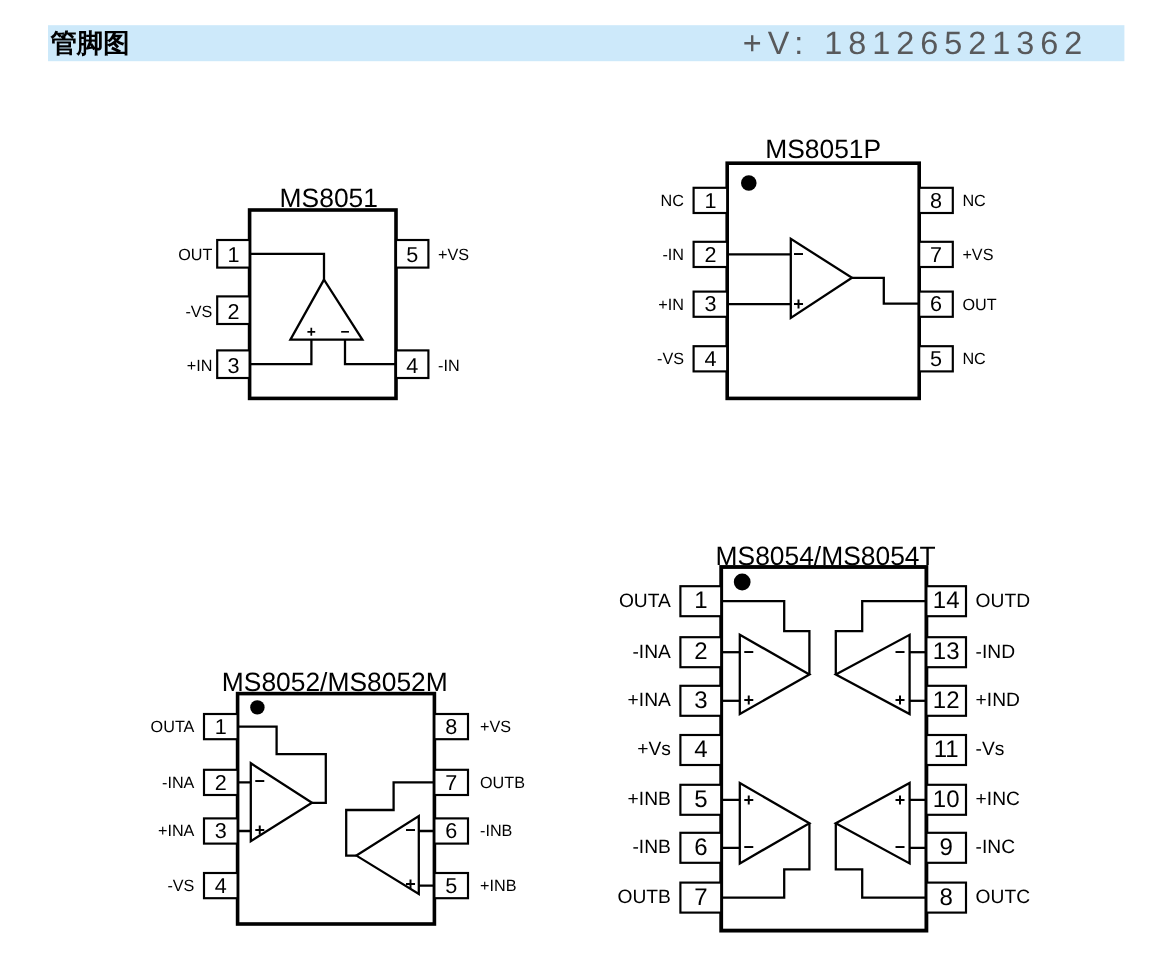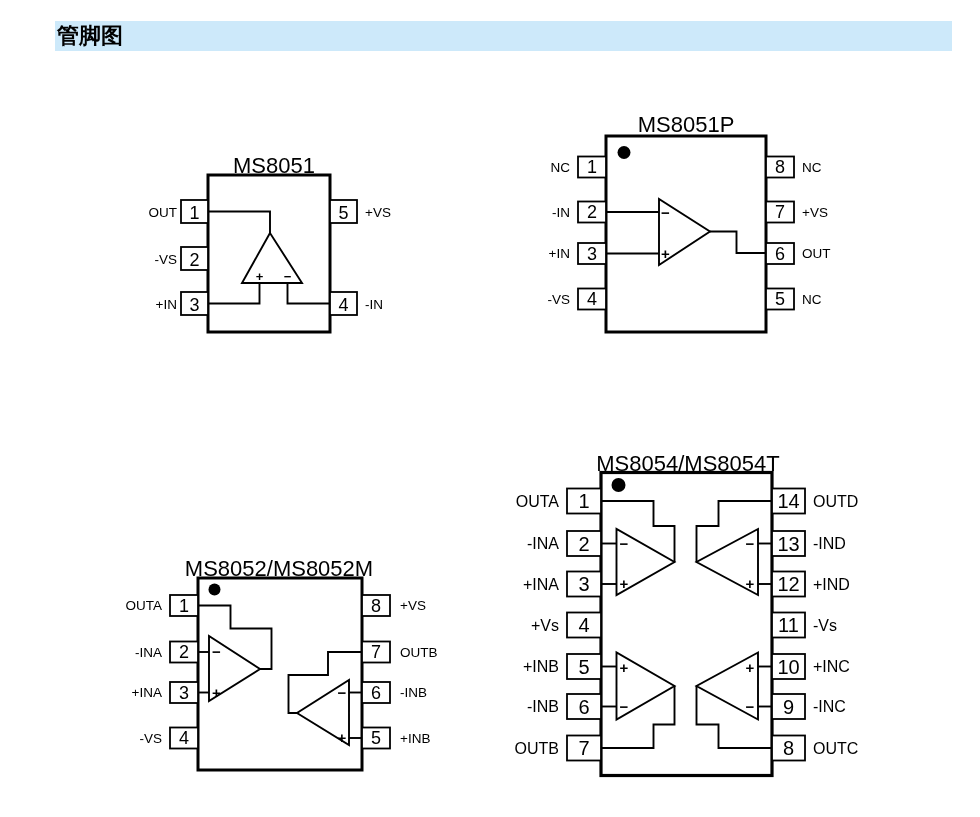--- a/index.html
+++ b/index.html
@@ -1,19 +1,19 @@
 <!DOCTYPE html>
 <html><head>
 <meta charset="utf-8">
 <style>
   html,body{margin:0;padding:0;background:#ffffff;}
   .page{position:relative;width:980px;height:817px;background:#ffffff;overflow:hidden;
         font-family:"Liberation Sans",sans-serif;}
   .band{position:absolute;left:40px;top:21px;width:897px;height:30px;background:#cde9fa;
-        display:flex;align-items:center;justify-content:space-between;margin-left:15px;}
+        display:flex;align-items:center;justify-content:space-between;}
   .band-title{font-size:22px;font-weight:bold;color:#000;padding-left:2px;line-height:30px;white-space:nowrap;}
   .band-contact{font-size:27px;color:#58595b;letter-spacing:5px;padding-right:30px;white-space:nowrap;}
   .diagrams{position:absolute;left:0;top:0;}
   
   .diagrams text{fill:#000;dominant-baseline:central;font-family:"Liberation Sans",sans-serif;}
   .ti{font-size:22px;text-anchor:middle;dominant-baseline:alphabetic;}
   .n{font-size:18px;text-anchor:middle;}
   .n4{font-size:20px;}
   .ll{font-size:13.5px;text-anchor:end;}
   .lr{font-size:13.5px;text-anchor:start;}
@@ -28,20 +28,21 @@
   .tri{fill:#fff;stroke:#000;stroke-width:1.9;stroke-linejoin:miter;}
   .dot{fill:#000;stroke:none;}
 </style>
 </head>
 <body>
 
 <div class="page">
 
   <div class="band">
     <span class="band-title">管脚图</span>
+    <span class="band-contact">+V: 18126521362</span>
   </div>
 
   <svg class="diagrams" width="980" height="817" viewBox="0 0 980 817">
 
     <g>
       <text class="ti" x="274" y="165">MS8051</text>
       <rect class="body" x="208" y="175" width="122" height="157"></rect>
 
       <path class="w" d="M208,211.5 H270 V235"></path>
       <path class="w" d="M208,303.5 H259.5 V283"></path>

